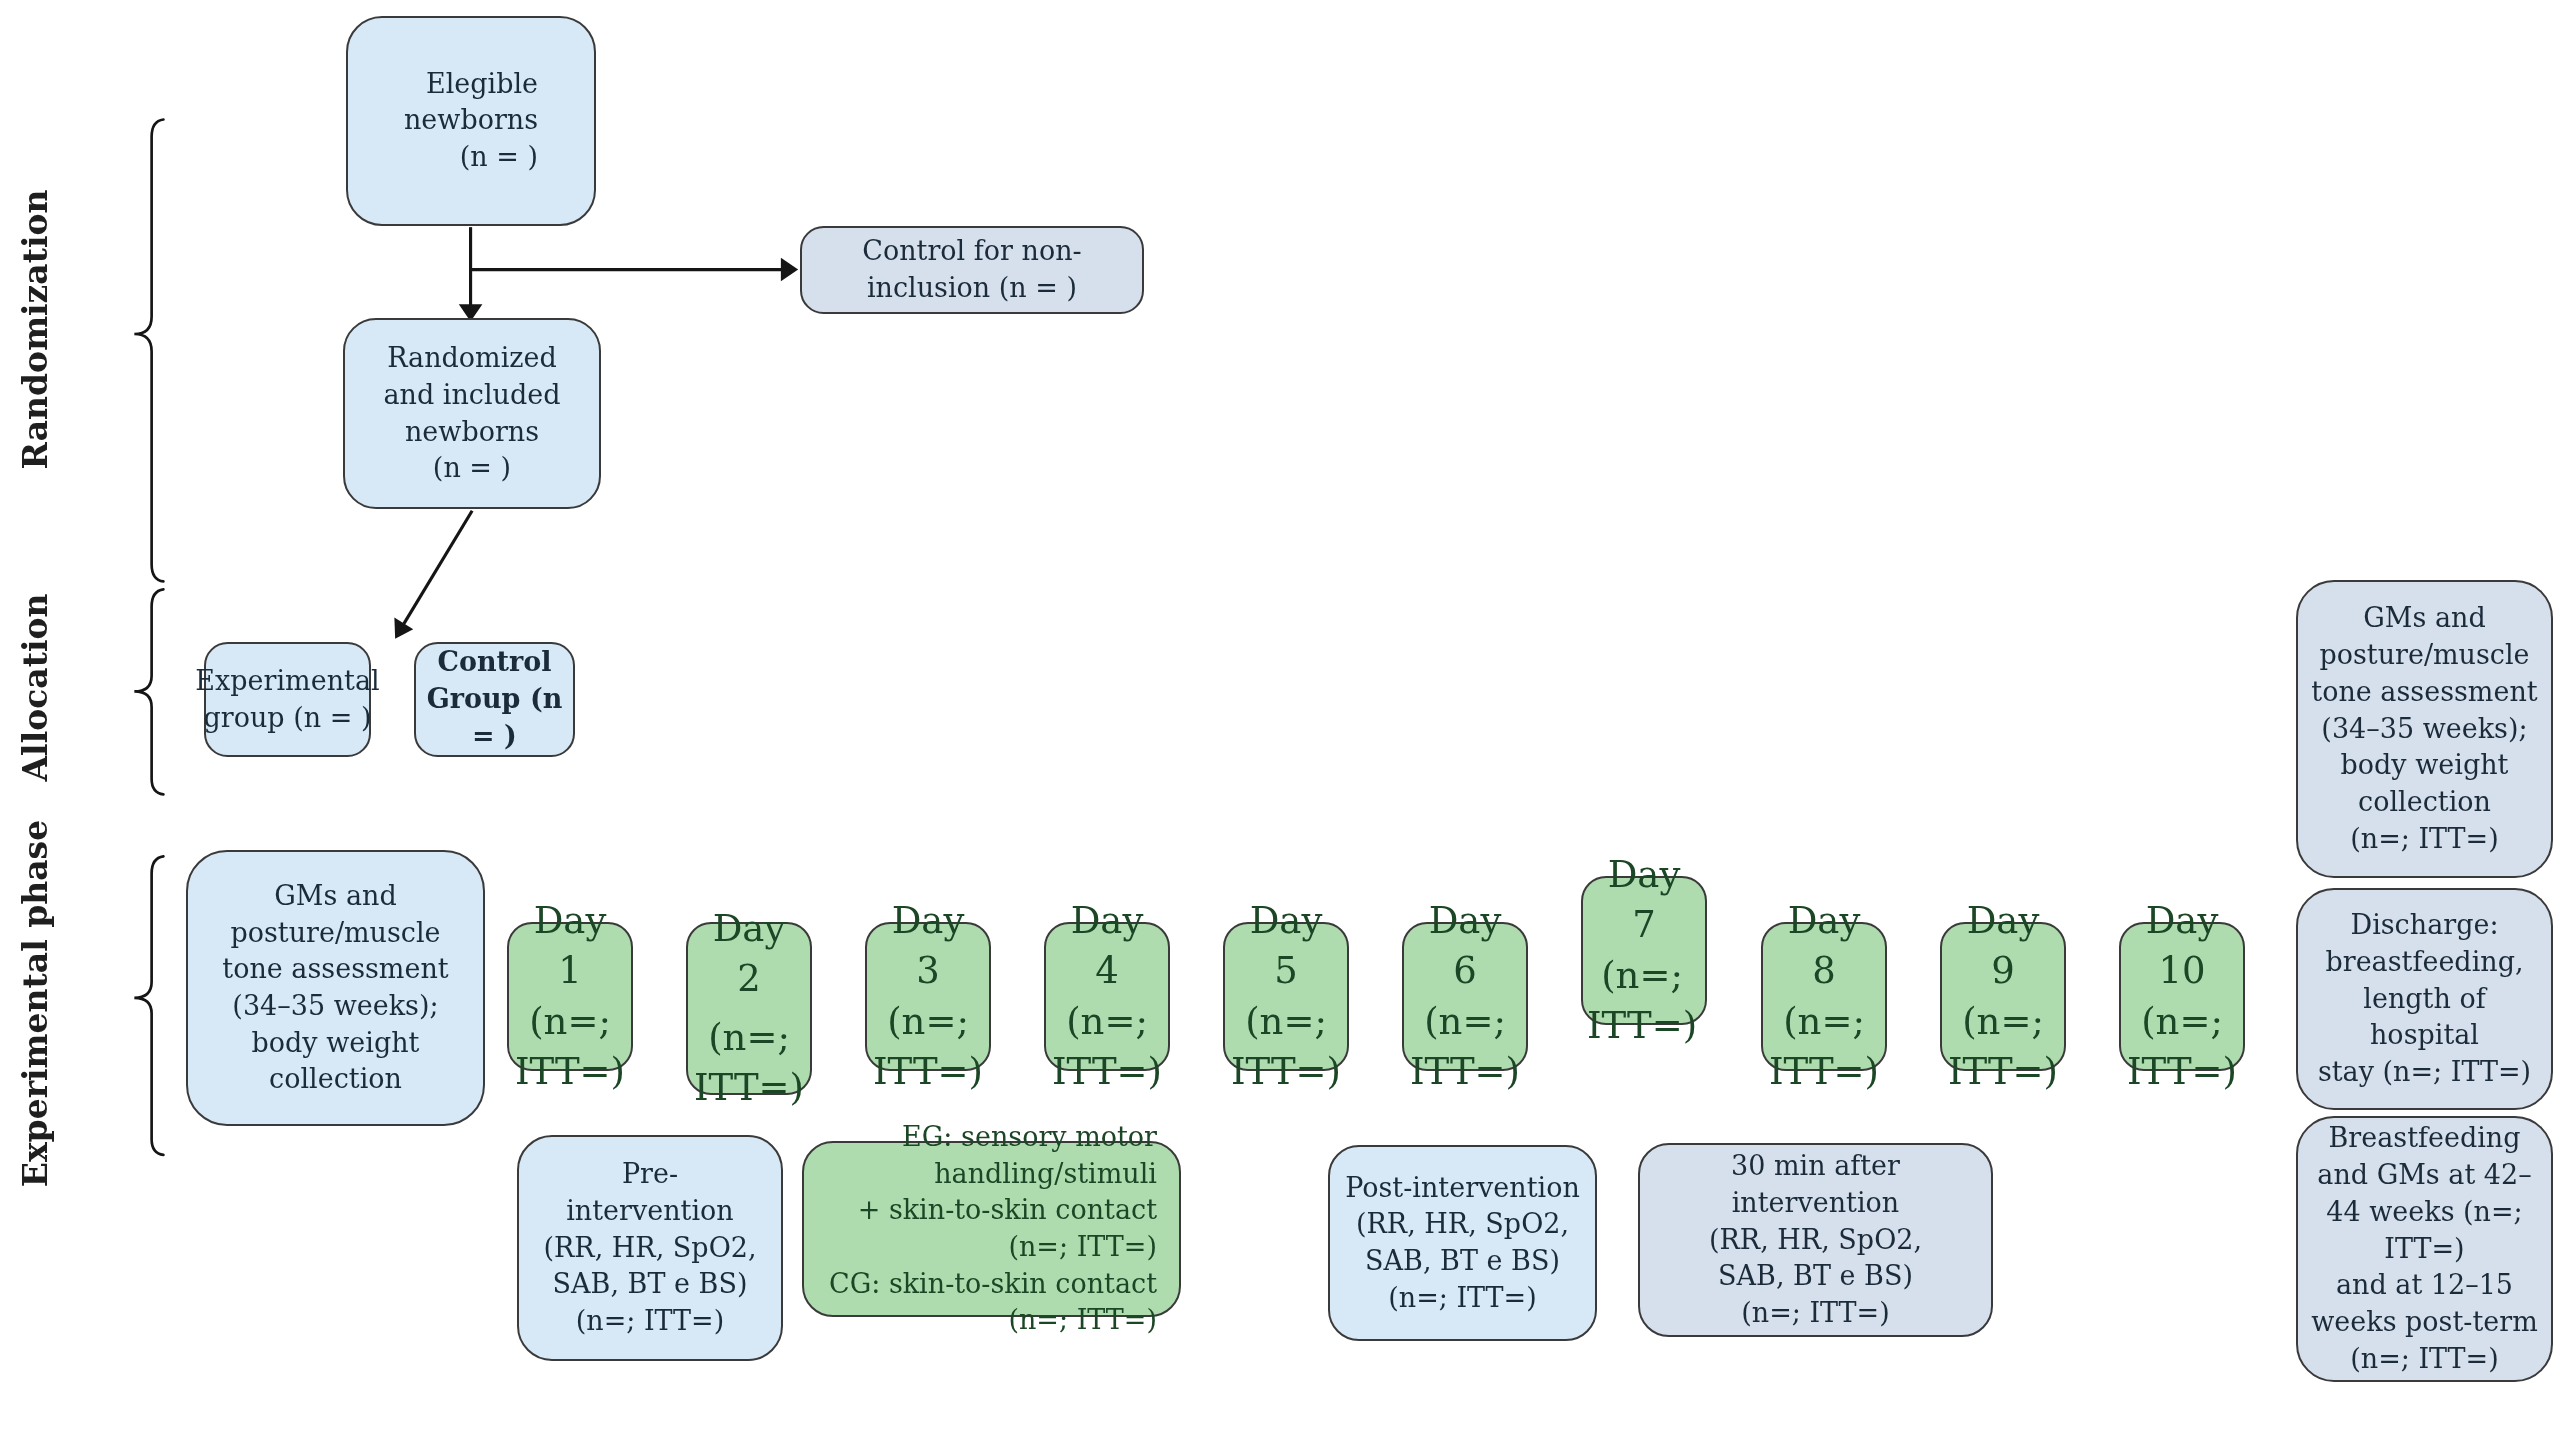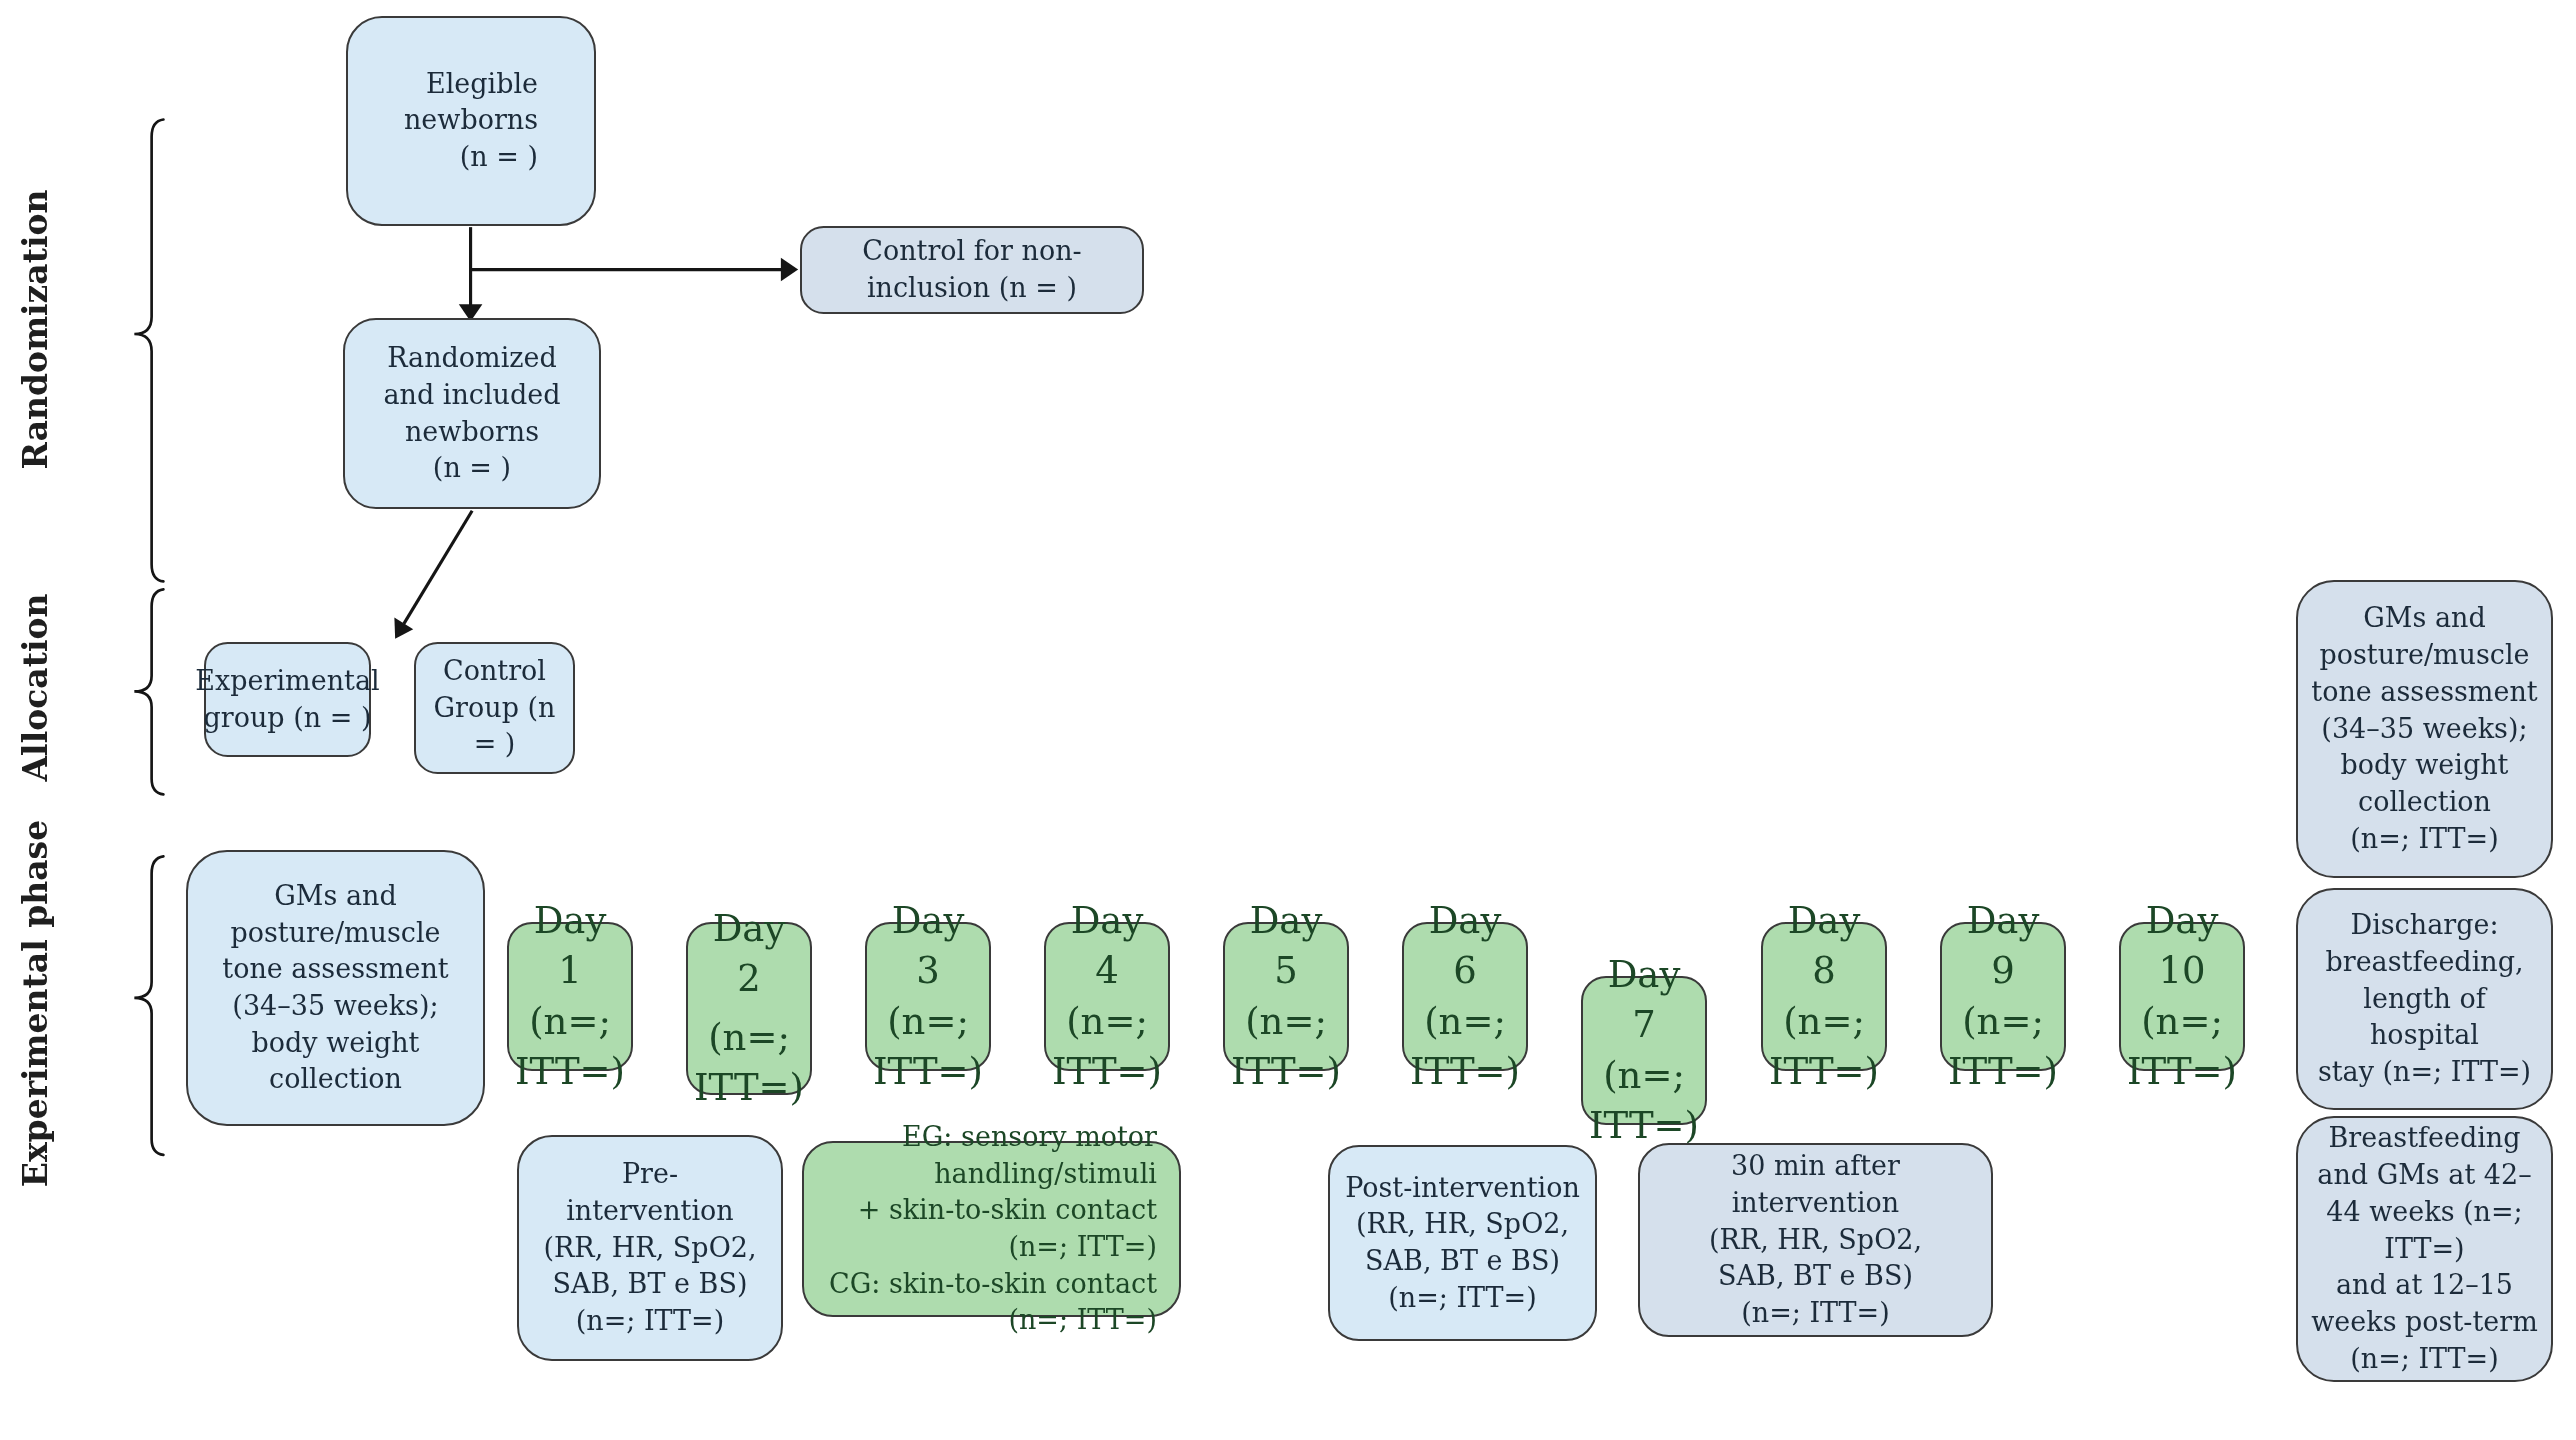--- a/index.html
+++ b/index.html
@@ -76,21 +76,21 @@
 newborns
 (n = )</div>
   <div class="box gray" style="left:800px;top:226px;width:344px;height:88px;border-radius:23.6px;">Control for non-inclusion (n = )</div>
   <div class="box blue" style="left:343px;top:318px;width:258px;height:191px;border-radius:33px;">Randomized
 and included
 newborns
 (n = )</div>
 
   <div class="box blue" style="left:204px;top:642px;width:167px;height:115px;border-radius:23.6px;">Experimental
 group (n = )</div>
-  <div class="box blue" style="left:414px;top:642px;width:161px;height:132px;border-radius:23.6px;">Control
+  <div class="box blue" style="left:414px;top:642px;width:161px;height:115px;border-radius:23.6px;font-weight:bold;">Control
 Group (n = )</div>
 
   <div class="box blue" style="left:186px;top:850px;width:299px;height:276px;border-radius:41px;">GMs and
 posture/muscle
 tone assessment
 (34–35 weeks);
 body weight
 collection</div>
 
   <div class="box green day" style="left:507px;top:922px;width:126px;height:149px;">
@@ -110,21 +110,21 @@
 ITT=)</span>
   </div>
   <div class="box green day" style="left:1223px;top:922px;width:126px;height:149px;">
     <span>Day 5</span><span>(n=;
 ITT=)</span>
   </div>
   <div class="box green day" style="left:1402px;top:922px;width:126px;height:149px;">
     <span>Day 6</span><span>(n=;
 ITT=)</span>
   </div>
-  <div class="box green day" style="left:1581px;top:976px;width:126px;height:149px;">
+  <div class="box green day" style="left:1581px;top:876px;width:126px;height:149px;align-items:flex-end;">
     <span>Day 7</span><span>(n=;
 ITT=)</span>
   </div>
   <div class="box green day" style="left:1761px;top:922px;width:126px;height:149px;">
     <span>Day 8</span><span>(n=;
 ITT=)</span>
   </div>
   <div class="box green day" style="left:1940px;top:922px;width:126px;height:149px;">
     <span>Day 9</span><span>(n=;
 ITT=)</span>

